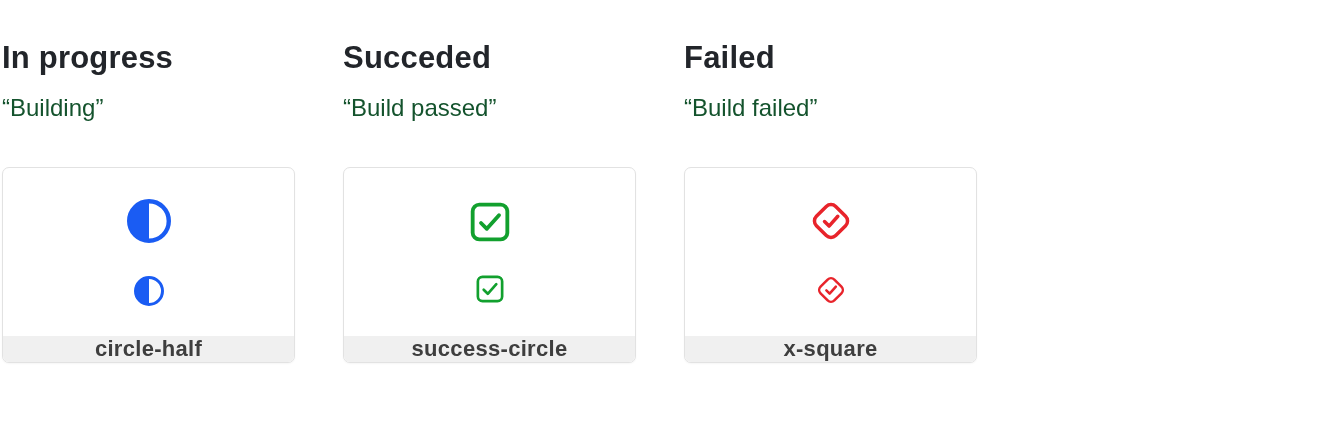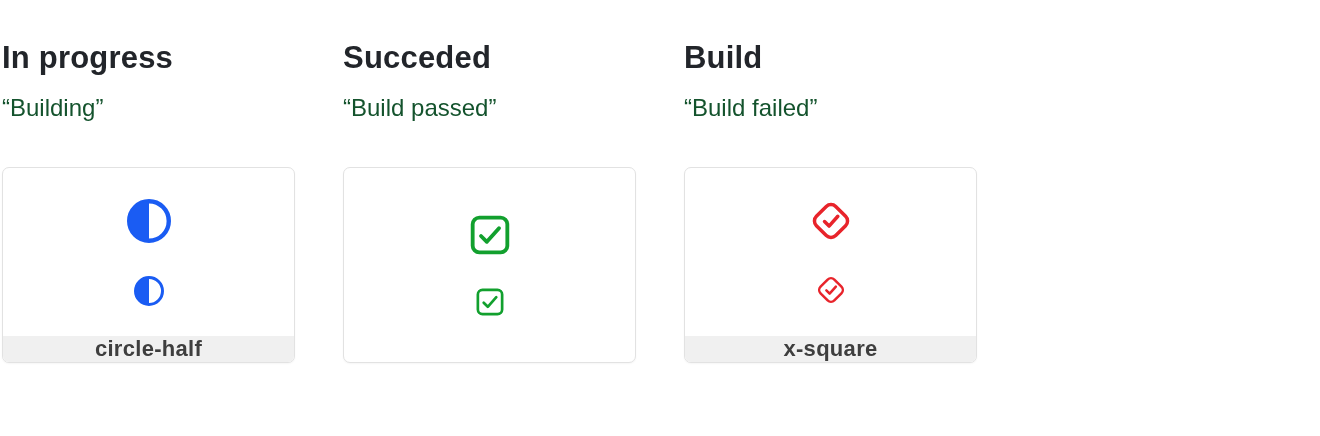--- a/index.html
+++ b/index.html
@@ -108,25 +108,28 @@
               <path d="M6.6 12.6 L10.1 16.1 L17.4 7.9" fill="none" stroke="currentColor" stroke-width="2.3" stroke-linecap="round" stroke-linejoin="round"></path>
             </svg>
           </span>
           <span class="icon">
             <svg width="28" height="28" viewBox="0 0 24 24">
               <rect x="1.6" y="1.6" width="20.8" height="20.8" rx="4" fill="none" stroke="currentColor" stroke-width="2.3"></rect>
               <path d="M6.6 12.6 L10.1 16.1 L17.4 7.9" fill="none" stroke="currentColor" stroke-width="2.3" stroke-linecap="round" stroke-linejoin="round"></path>
             </svg>
           </span>
         </div>
+        <div class="card-footer">
+          <span class="footer-label">success-circle</span>
+        </div>
       </div>
     </div>
 
     <div class="col">
-      <h2 class="title">Build</h2>
+      <h2 class="title">Failed</h2>
       <div class="subtitle">“Build failed”</div>
       <div class="card">
         <div class="card-body" style="color: rgb(232, 36, 43);">
           <span class="icon">
             <svg width="42" height="42" viewBox="0 0 24 24">
               <rect x="4.2" y="4.2" width="15.6" height="15.6" rx="3.8" transform="rotate(45 12 12)" fill="none" stroke="currentColor" stroke-width="2"></rect>
               <path d="M8.3 12.3 L10.9 14.9 L15.9 9.3" fill="none" stroke="currentColor" stroke-width="2" stroke-linecap="round" stroke-linejoin="round"></path>
             </svg>
           </span>
           <span class="icon">

